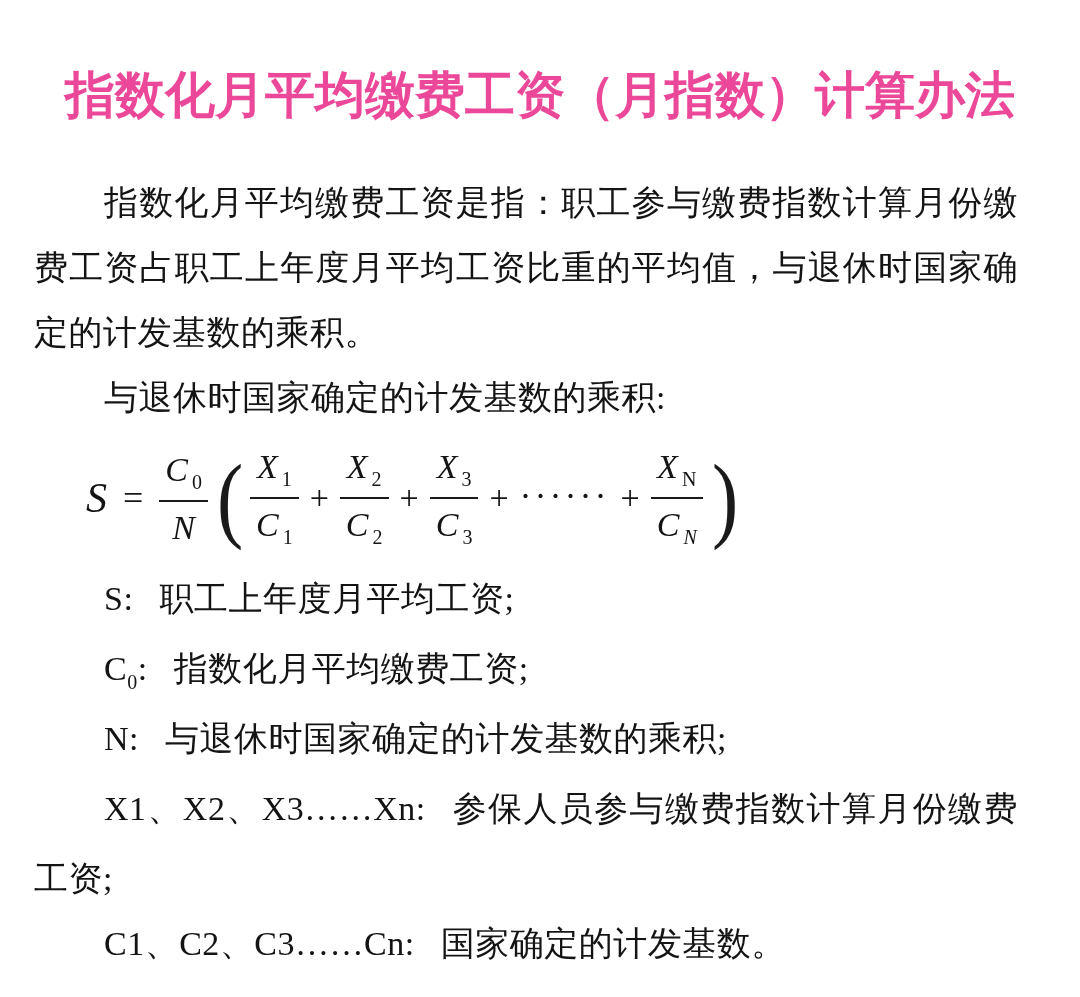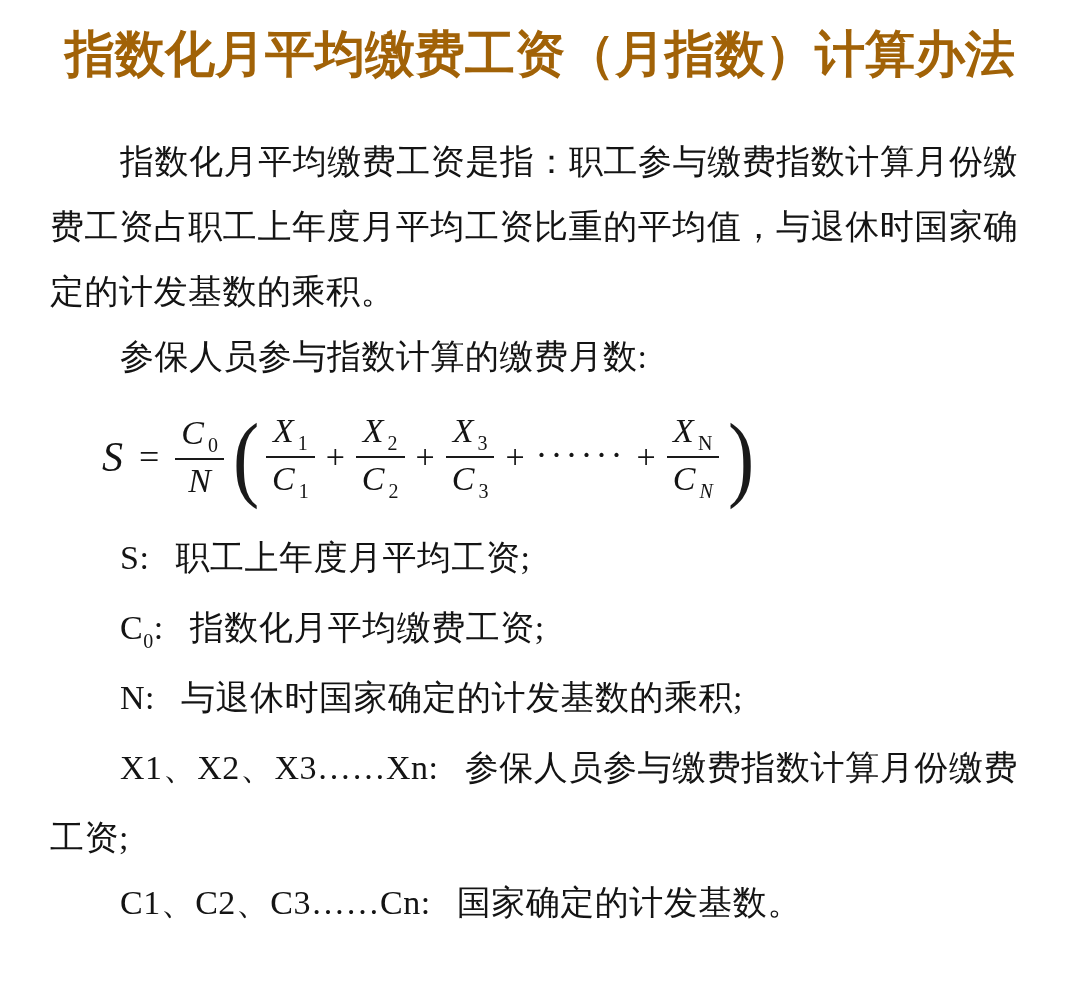--- a/index.html
+++ b/index.html
@@ -8,32 +8,32 @@
     position: relative;
     width: 1080px;
     height: 997px;
     margin: 0 auto;
     background: #ffffff;
     overflow: hidden;
     font-family: "Liberation Serif", "DejaVu Serif", serif;
     color: #141414;
   }
   .title {
-    margin: 23px 18px 0 18px;
+    margin: 64px 18px 0 18px;
     font-size: 50px;
     line-height: 62px;
     font-weight: bold;
     text-align: center;
-    color: #a16207;
+    color: #ec4899;
     letter-spacing: 0px;
     white-space: nowrap;
   }
   .content {
     margin-top: 44px;
-    padding: 0 62px 0 50px;
+    padding: 0 62px 0 34px;
   }
   .para {
     margin: 0;
     font-size: 34px;
     line-height: 65px;
     letter-spacing: 0.5px;
     text-align: justify;
     color: #141414;
   }
   .indent { text-indent: 70px; }
@@ -53,21 +53,21 @@
     font-size: 36px;
     margin: 0 16px;
   }
   .frac {
     display: inline-flex;
     flex-direction: column;
     align-items: center;
   }
   .fnum, .fden {
     font-size: 34px;
-    line-height: 36px;
+    line-height: 45px;
     white-space: nowrap;
     padding: 0 6px;
   }
   .fbase { font-style: italic; }
   .fsub {
     font-size: 20px;
     position: relative;
     top: 8px;
     margin-left: 4px;
     display: inline-block;
@@ -113,21 +113,21 @@
 </head>
 <body>
 
 <div class="page">
 
   <h1 class="title">指数化月平均缴费工资（月指数）计算办法</h1>
 
   <div class="content">
 
     <p class="para indent">指数化月平均缴费工资是指：职工参与缴费指数计算月份缴费工资占职工上年度月平均工资比重的平均值，与退休时国家确定的计发基数的乘积。</p>
-    <p class="para indent">参保人员参与指数计算的缴费月数:</p>
+    <p class="para indent">与退休时国家确定的计发基数的乘积:</p>
 
     <div class="formula">
       <span class="f-lhs">S</span>
       <span class="f-eq">=</span>
 
       <span class="frac">
         <span class="fnum"><span class="fbase">C</span><span class="fsub">0</span></span>
         <span class="fbar"></span>
         <span class="fden"><span class="fbase">N</span></span>
       </span>

